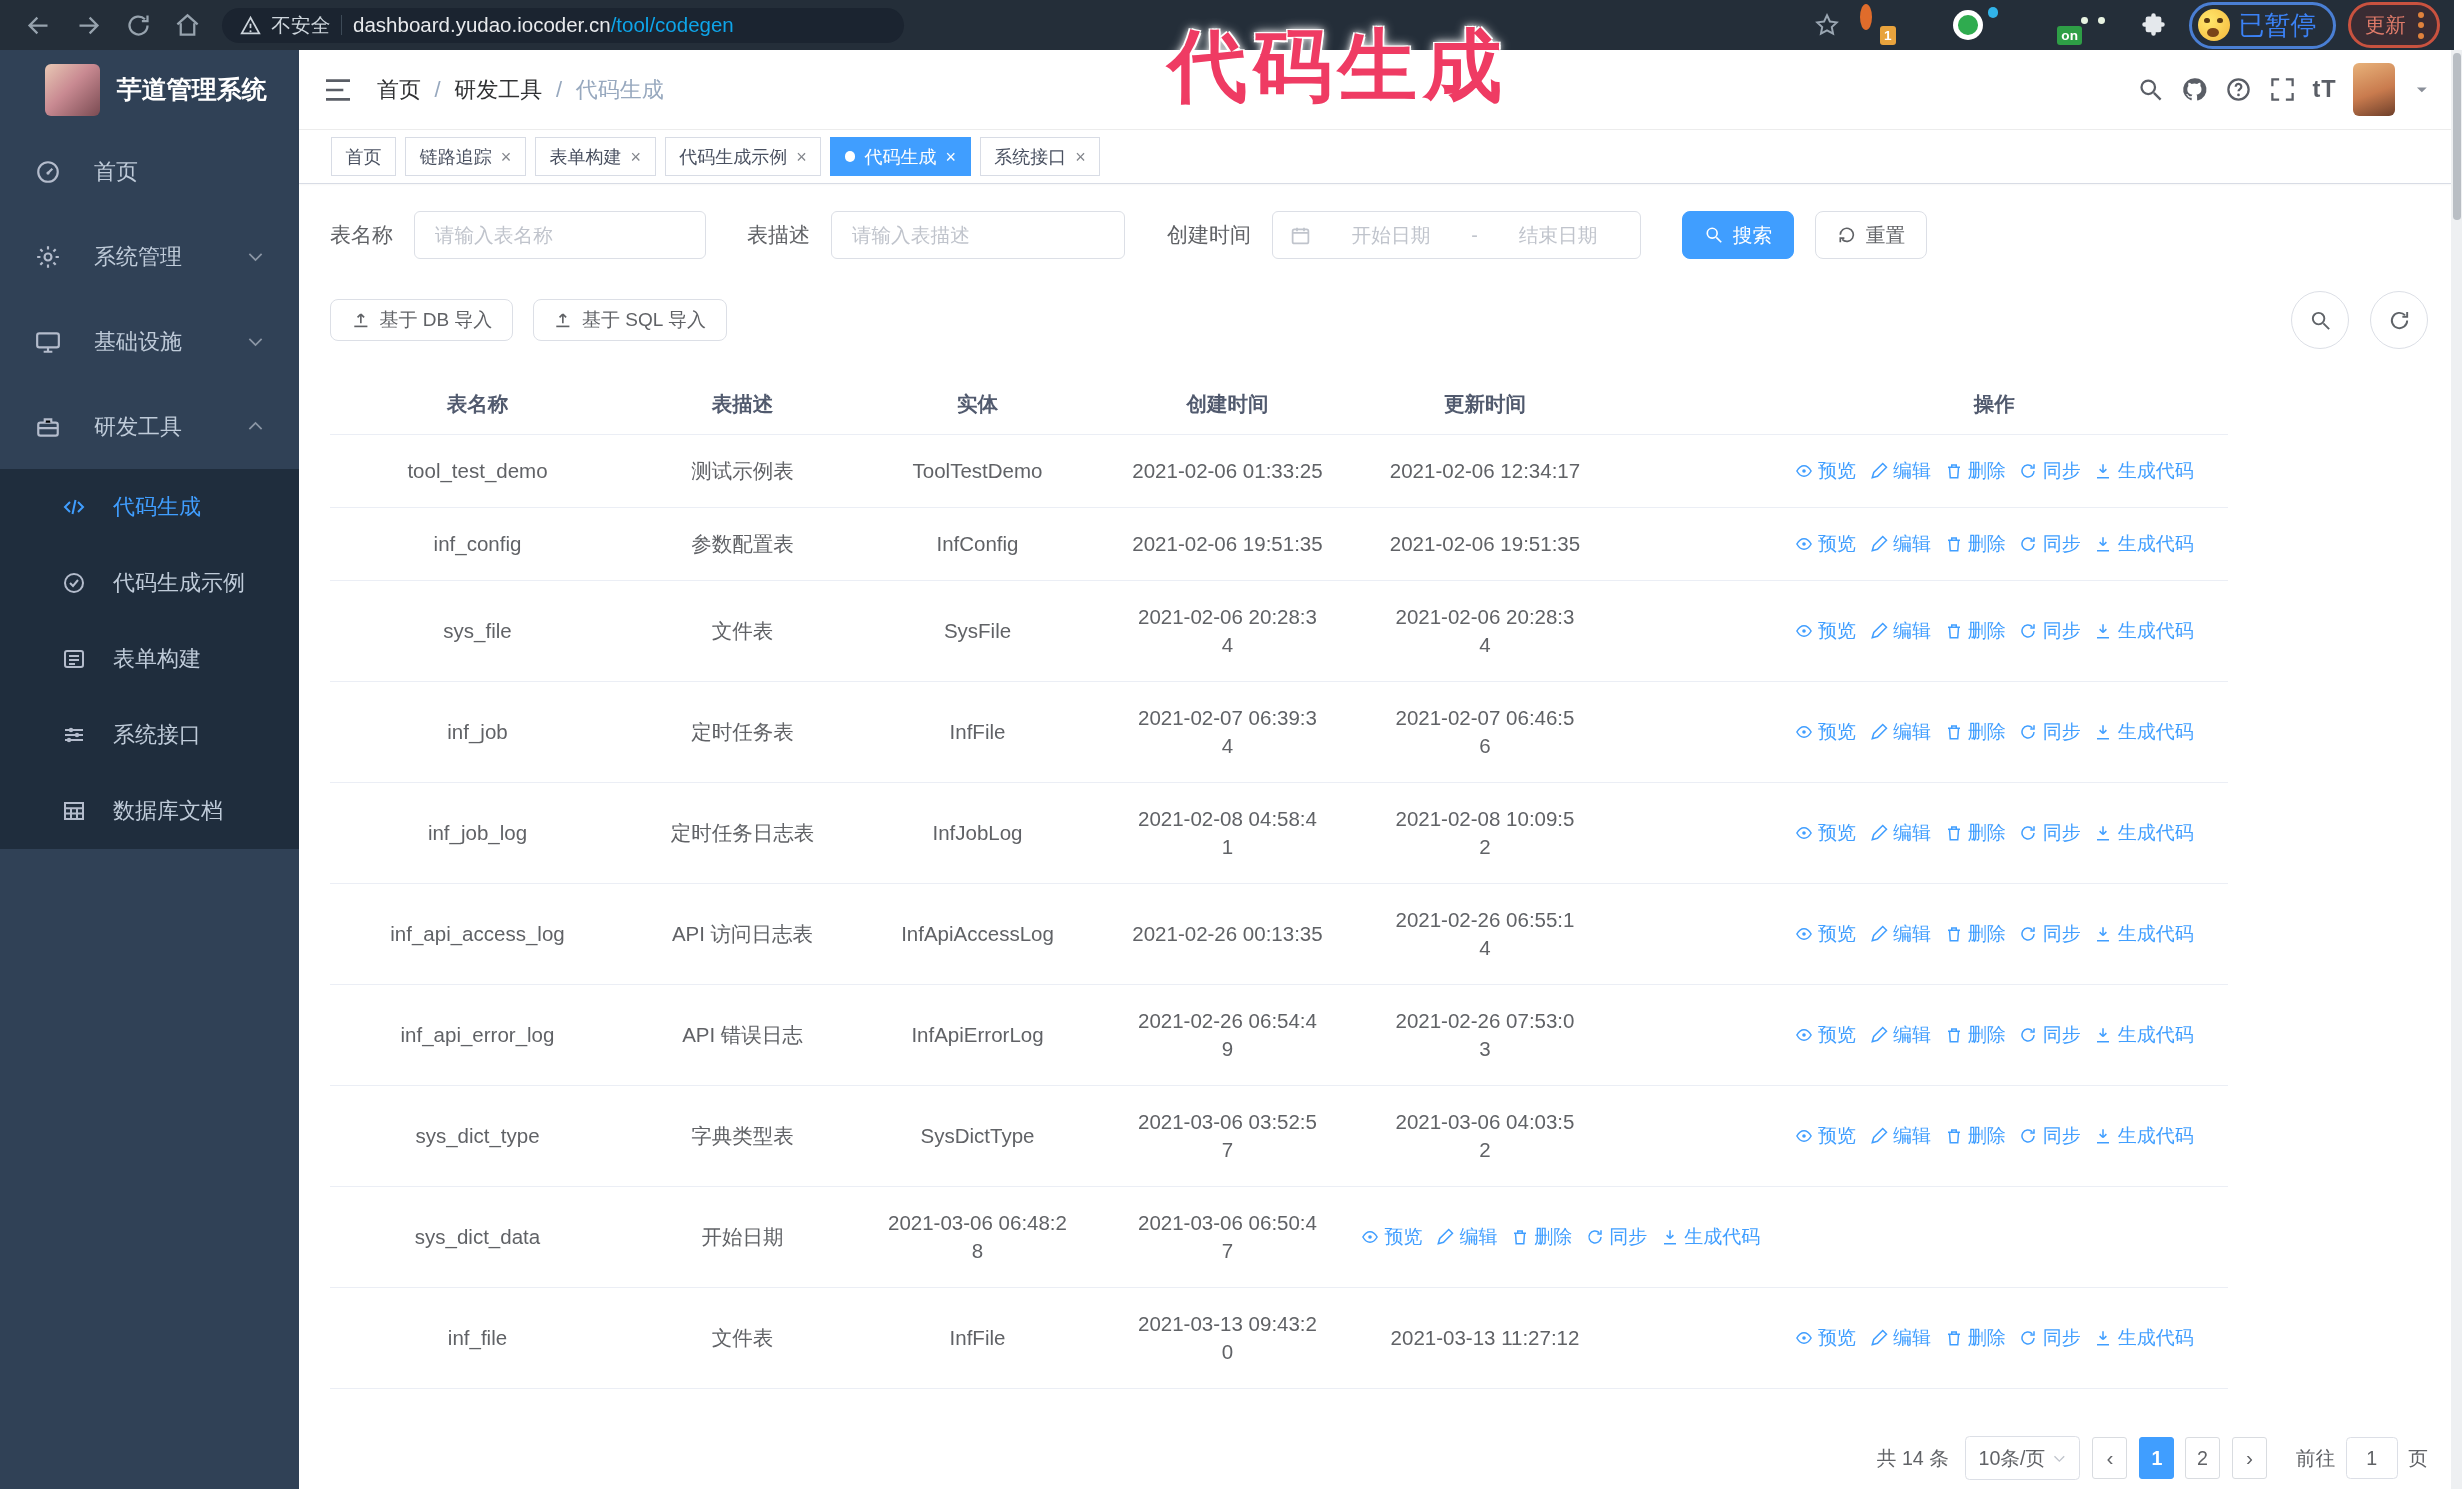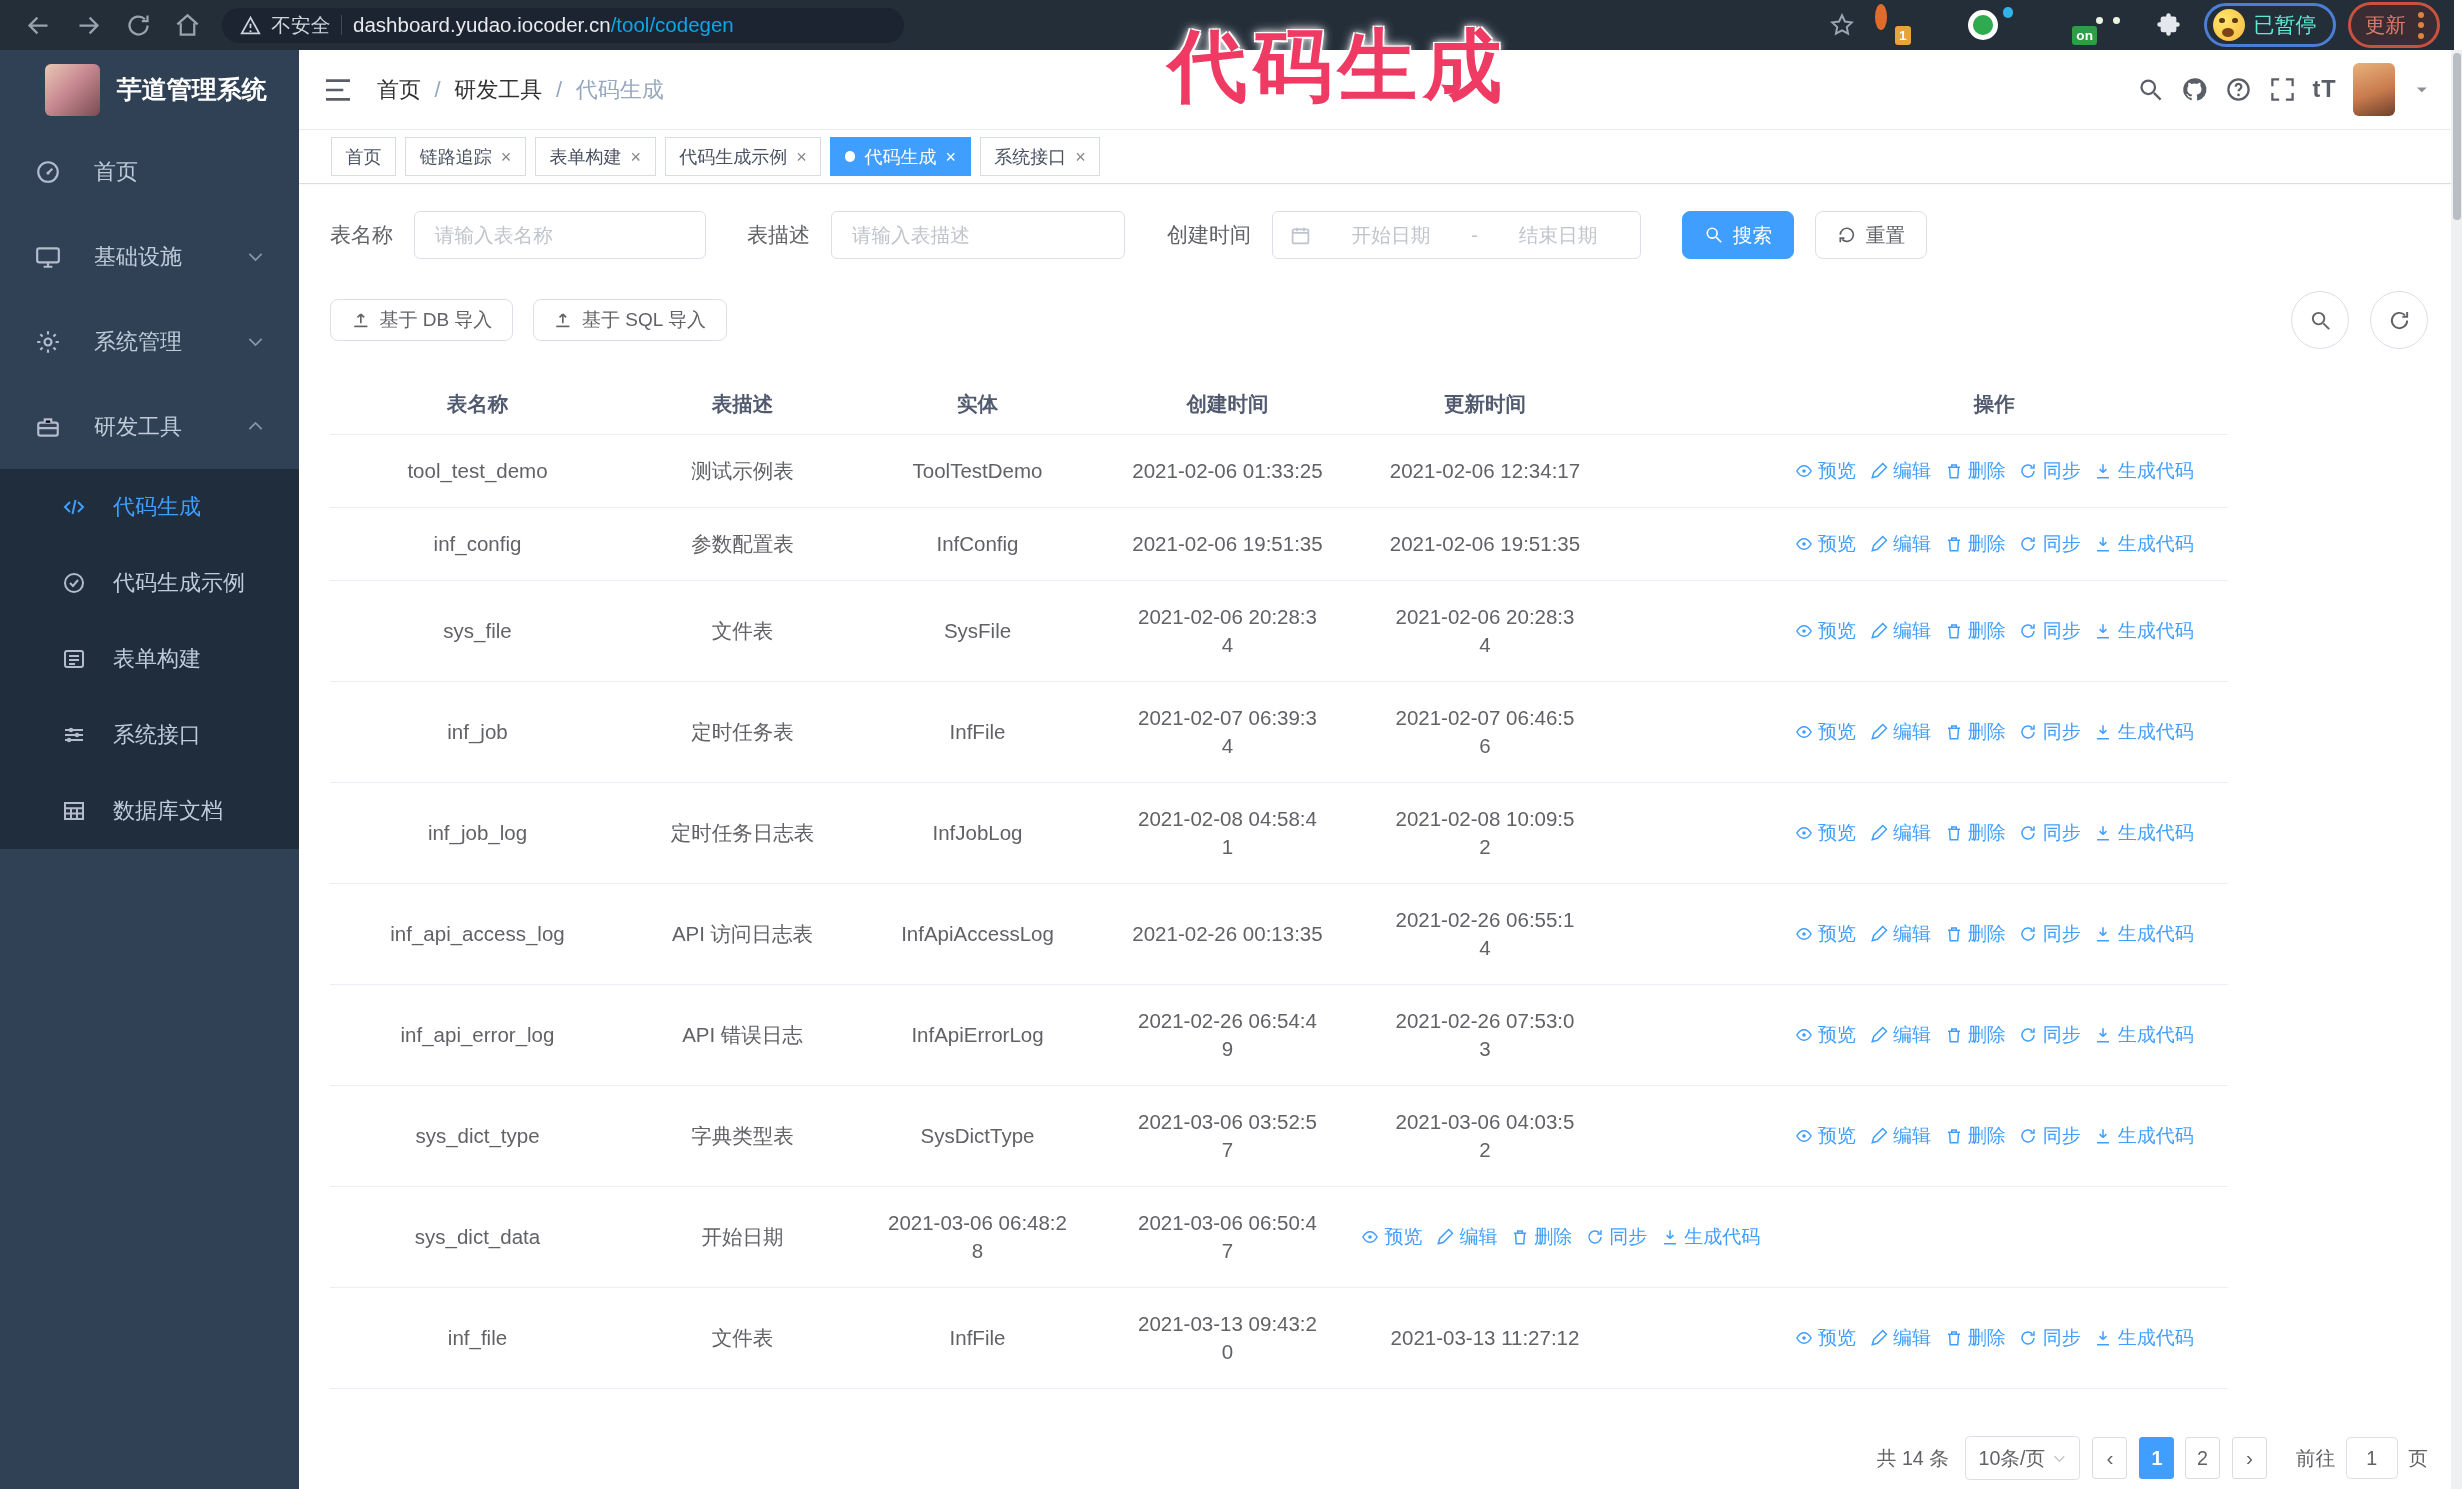--- a/index.html
+++ b/index.html
@@ -38,21 +38,21 @@
   .e-monkey i,.e-monkey b{position:absolute;top:6.8px;width:6.8px;height:6.8px;border-radius:50%;background:#e8f3e2;}
   .e-monkey i{left:5.3px;} .e-monkey b{right:5.3px;}
   .e-puzzle{width:27px;height:27px;color:#e4e8ec;}
   .paused-pill{display:flex;align-items:center;gap:9px;border:3px solid #4a7fd4;border-radius:757px;
                padding:3px 16.7px 3px 6px;margin-left:13.6px;flex:none;}
   .paused-emoji{width:32px;height:32px;border-radius:50%;background:radial-gradient(circle at 35% 35%,#ffe76b,#f5b73c);
                 position:relative;}
   .paused-emoji:before{content:"";position:absolute;left:6.8px;top:9px;width:5.3px;height:5.3px;border-radius:50%;background:#5a3a12;}
   .paused-emoji:after{content:"";position:absolute;right:6.8px;top:9px;width:5.3px;height:5.3px;border-radius:50%;background:#5a3a12;}
   .paused-emoji i{position:absolute;left:9.8px;bottom:4.5px;width:12px;height:9px;border-radius:50%;background:#7a4418;}
-  .paused-label{color:#5eead4;font-size:21px;white-space:nowrap;}
+  .paused-label{color:#3b82f6;font-size:26px;white-space:nowrap;}
   .update-pill{display:flex;align-items:center;gap:12px;border:3px solid #c9523f;border-radius:757px;
                padding:6px 13.6px;margin-left:12px;background:rgba(120,40,35,.25);flex:none;}
   .update-label{color:#e播;color:#e07b6a;font-size:20.5px;white-space:nowrap;}
   .kebab{display:flex;flex-direction:column;gap:4.5px;}
   .kebab i{width:6px;height:6px;border-radius:50%;background:#e0823c;display:block;}
 
   
   .annotation{position:absolute;left:1168px;top:13.6px;z-index:99;font-size:79px;font-weight:bold;
               letter-spacing:6px;pointer-events:none;
               text-shadow:0 0 6px #fff,0 0 12px #fff,1.5px 1.5px 0 #fff,-1.5px -1.5px 0 #fff,1.5px -1.5px 0 #fff,-1.5px 1.5px 0 #fff;}
@@ -253,39 +253,39 @@
                 <circle cx="12" cy="12" r="9" fill="none" stroke="currentColor" stroke-width="2"></circle>
                 <path d="M12 13l4-4" stroke="currentColor" stroke-width="2"></path>
                 <circle cx="12" cy="13" r="1.5" fill="currentColor"></circle>
               </svg>
             </span>
             <span class="mi-label">首页</span>
           </div>
           <div class="menu-item">
             <span class="icon mi-icon">
               <svg viewBox="0 0 24 24">
-                <rect x="2" y="4" width="20" height="13" rx="2" fill="none" stroke="currentColor" stroke-width="2"></rect>
-                <path d="M8 21h8M12 17v4" stroke="currentColor" stroke-width="2"></path>
-              </svg>
-            </span>
-            <span class="mi-label">基础设施</span>
+                <circle cx="12" cy="12" r="3.2" fill="none" stroke="currentColor" stroke-width="2"></circle>
+                <path d="M12 2v3M12 19v3M2 12h3M19 12h3M4.9 4.9L7 7M17 17l2.1 2.1M19.1 4.9L17 7M7 17l-2.1 2.1" stroke="currentColor" stroke-width="2"></path>
+              </svg>
+            </span>
+            <span class="mi-label">系统管理</span>
             <span class="icon menu-chevron">
               <svg viewBox="0 0 24 24">
                 <path d="M5 9l7 7 7-7" fill="none" stroke="currentColor" stroke-width="2"></path>
               </svg>
             </span>
           </div>
           <div class="menu-item">
             <span class="icon mi-icon">
               <svg viewBox="0 0 24 24">
-                <circle cx="12" cy="12" r="3.2" fill="none" stroke="currentColor" stroke-width="2"></circle>
-                <path d="M12 2v3M12 19v3M2 12h3M19 12h3M4.9 4.9L7 7M17 17l2.1 2.1M19.1 4.9L17 7M7 17l-2.1 2.1" stroke="currentColor" stroke-width="2"></path>
-              </svg>
-            </span>
-            <span class="mi-label">系统管理</span>
+                <rect x="2" y="4" width="20" height="13" rx="2" fill="none" stroke="currentColor" stroke-width="2"></rect>
+                <path d="M8 21h8M12 17v4" stroke="currentColor" stroke-width="2"></path>
+              </svg>
+            </span>
+            <span class="mi-label">基础设施</span>
             <span class="icon menu-chevron">
               <svg viewBox="0 0 24 24">
                 <path d="M5 9l7 7 7-7" fill="none" stroke="currentColor" stroke-width="2"></path>
               </svg>
             </span>
           </div>
           <div class="menu-item">
             <span class="icon mi-icon">
               <svg viewBox="0 0 24 24">
                 <rect x="3" y="8" width="18" height="12" rx="2" fill="none" stroke="currentColor" stroke-width="2"></rect>

